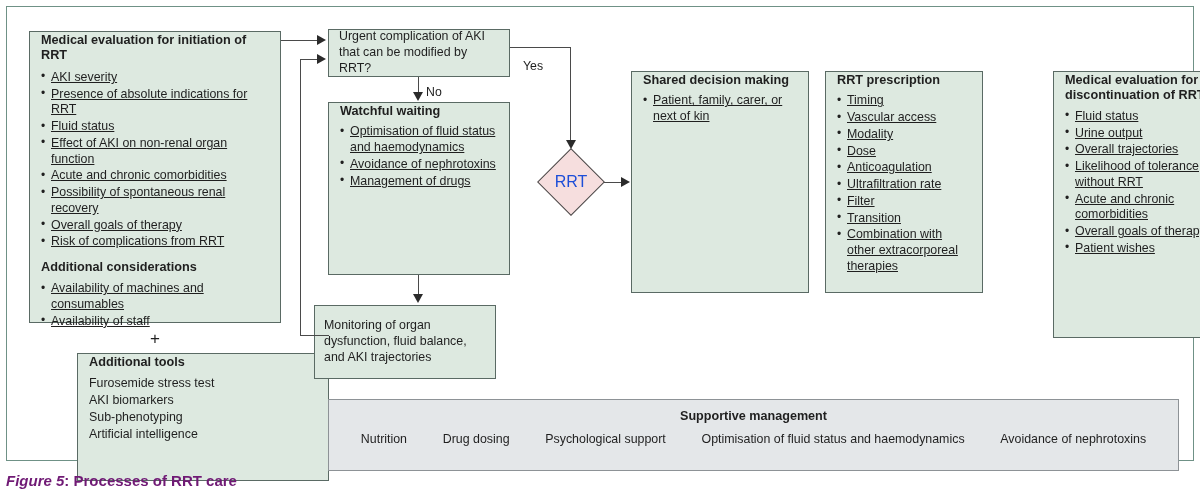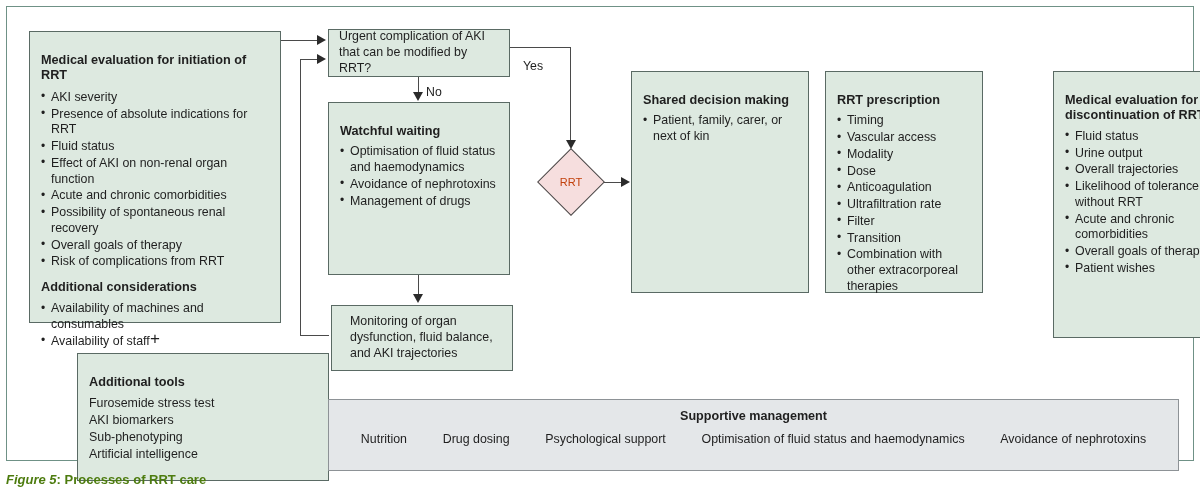--- a/index.html
+++ b/index.html
@@ -22,39 +22,39 @@
     width: 1188px; height: 455px;
     border: 1.5px solid #6f9186;
     background: #ffffff;
   }
 
   
   .node {
     position: absolute;
     background: #dde9e0;
     border: 1.3px solid #5a6a64;
-    padding: 21px 11px 9px 11px;
+    padding: 1px 11px 9px 11px;
     font-size: 12.4px;
     line-height: 1.27;
     color: #1f1f1f;
   }
   .node.gray {
     background: #e4e7e9;
     border: 1.3px solid #8d9296;
   }
   .node .hd {
     font-weight: bold;
     font-size: 12.7px;
     margin: 0 0 6px 0;
     line-height: 1.22;
   }
   .node .hd.tight { margin-bottom: 5px; }
   ul.bl {
     list-style: none;
-    margin: 0; padding: 0;
+    margin: 0; padding: 0; text-decoration: underline;
   }
   ul.bl li {
     position: relative;
     padding-left: 10px;
     margin-bottom: 1px;
   }
   ul.bl li::before {
     content: "\2022";
     position: absolute;
     left: 0; top: -0.5px;
@@ -74,22 +74,22 @@
   #plus-connector {
     position: absolute;
     left: 22px; top: 316px; width: 252px; height: 30px;
     display: flex; align-items: center; justify-content: center;
     font-size: 17px; color: #1f1f1f; line-height: 1;
   }
 
   #box-urgent              { left: 321px; top: 22px;  width: 182px; height: 48px;
                              display:flex; align-items:center; padding: 6px 10px; }
   #box-watchful            { left: 321px; top: 95px;  width: 182px; height: 173px; }
-  #box-monitoring          { left: 324px; top: 298px; width: 182px; height: 66px;
-                             display:flex; align-items:center; padding: 6px 18px; }
+  #box-monitoring          { left: 307px; top: 298px; width: 182px; height: 74px;
+                             display:flex; align-items:center; padding: 6px 9px; }
 
   #box-shared              { left: 624px; top: 64px;  width: 178px; height: 222px; }
   #box-prescription        { left: 818px; top: 64px;  width: 158px; height: 222px; }
   #box-discontinuation     { left: 1046px;top: 64px;  width: 165px; height: 267px; }
 
   #box-supportive          { left: 321px; top: 392px; width: 851px; height: 72px; padding: 0; }
   .supp-title {
     text-align: center;
     font-weight: bold;
     font-size: 12.6px;
@@ -115,22 +115,22 @@
     left: 9px; top: 9px;
     width: 48px; height: 48px;
     background: #f6dede;
     border: 1.3px solid #4a4a4a;
     transform: rotate(45deg);
   }
   #node-rrt-diamond .dia-label {
     position: absolute;
     left: 0; top: 0; width: 66px; height: 66px;
     display: flex; align-items: center; justify-content: center;
-    font-size: 11px;
-    color: #c2410c;
+    font-size: 16px;
+    color: #1d4ed8;
   }
 
   
   .ln { position: absolute; background: #4a4a4a; }
   .ln.h { height: 1.4px; }
   .ln.v { width: 1.4px; }
   .arrow {
     position: absolute;
     width: 0; height: 0;
   }
@@ -147,22 +147,22 @@
   .edge-label {
     position: absolute;
     font-size: 12.3px;
     color: #1f1f1f;
   }
 
   
   #figure-caption {
     position: absolute;
     left: 6px; top: 472px;
-    font-size: 13px;
-    color: #4d7c0f;
+    font-size: 15px;
+    color: #701a75;
   }
   #figure-caption .num {
     font-weight: bold;
     font-style: italic;
   }
   #figure-caption .cap {
     font-weight: bold;
   }
 </style>
 </head>

